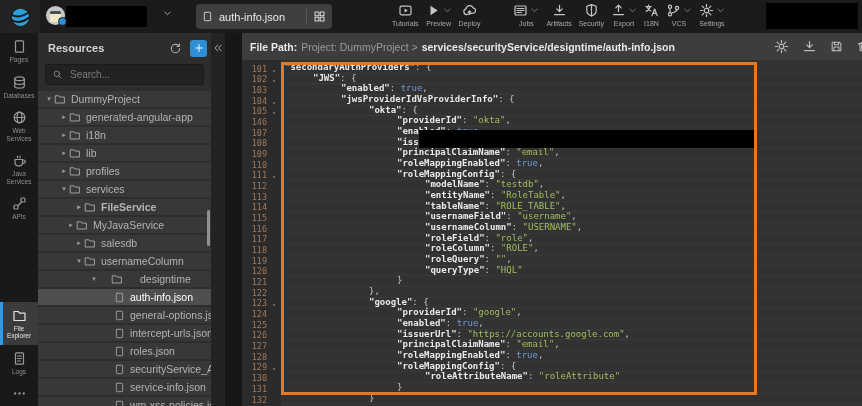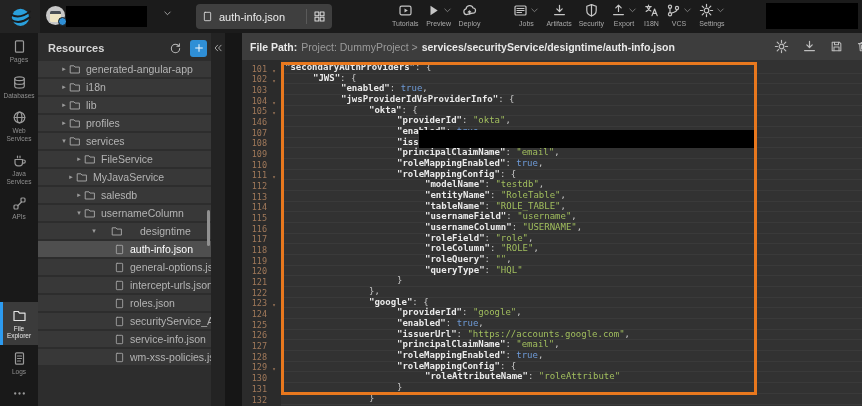--- a/index.html
+++ b/index.html
@@ -361,21 +361,39 @@
         </svg>
       </span>
     <span class="plus-btn">
         <span>
           <svg width="12" height="12" viewBox="0 0 15 15" fill="none" stroke="currentColor" stroke-width="1.2" stroke-linecap="round" stroke-linejoin="round">
             <path d="M7.5 3.3v8.4M3.3 7.5h8.4"></path>
           </svg>
         </span>
       </span>
   </div>
+  <div class="searchbox">
+    <span>
+        <svg width="11" height="11" viewBox="0 0 15 15" fill="none" stroke="currentColor" stroke-width="1.2" stroke-linecap="round" stroke-linejoin="round">
+          <circle cx="6.6" cy="6.6" r="3.7"></circle>
+          <path d="M9.4 9.4l3.2 3.2"></path>
+        </svg>
+      </span>
+    <input type="text" placeholder="Search..." style="">
+  </div>
   <div class="tree">
+      <div class="tree-row" style="padding-left: 6px;">
+        <span class="arrow">▾</span>
+        <span class="ticon">
+          <svg width="12" height="12" viewBox="0 0 15 15" fill="none" stroke="currentColor" stroke-width="1.2" stroke-linecap="round" stroke-linejoin="round">
+            <path d="M2 3.5h4.2l1.3 1.6H13v7.4H2z"></path>
+          </svg>
+        </span>
+        <span class="tlabel">DummyProject</span>
+      </div>
       <div class="tree-row" style="padding-left: 21px;">
         <span class="arrow">▸</span>
         <span class="ticon">
           <svg width="12" height="12" viewBox="0 0 15 15" fill="none" stroke="currentColor" stroke-width="1.2" stroke-linecap="round" stroke-linejoin="round">
             <path d="M2 3.5h4.2l1.3 1.6H13v7.4H2z"></path>
           </svg>
         </span>
         <span class="tlabel">generated-angular-app</span>
       </div>
       <div class="tree-row" style="padding-left: 21px;">
@@ -407,21 +425,21 @@
       </div>
       <div class="tree-row" style="padding-left: 21px;">
         <span class="arrow">▾</span>
         <span class="ticon">
           <svg width="12" height="12" viewBox="0 0 15 15" fill="none" stroke="currentColor" stroke-width="1.2" stroke-linecap="round" stroke-linejoin="round">
             <path d="M2 3.5h4.2l1.3 1.6H13v7.4H2z"></path>
           </svg>
         </span>
         <span class="tlabel">services</span>
       </div>
-      <div class="tree-row" style="padding-left: 36px;">
+      <div class="tree-row" style="padding-left: 36px; font-weight: bold;">
         <span class="arrow">▸</span>
         <span class="ticon">
           <svg width="12" height="12" viewBox="0 0 15 15" fill="none" stroke="currentColor" stroke-width="1.2" stroke-linecap="round" stroke-linejoin="round">
             <path d="M2 3.5h4.2l1.3 1.6H13v7.4H2z"></path>
           </svg>
         </span>
         <span class="tlabel">FileService</span>
       </div>
       <div class="tree-row" style="padding-left: 28px;">
         <span class="arrow">▸</span>

